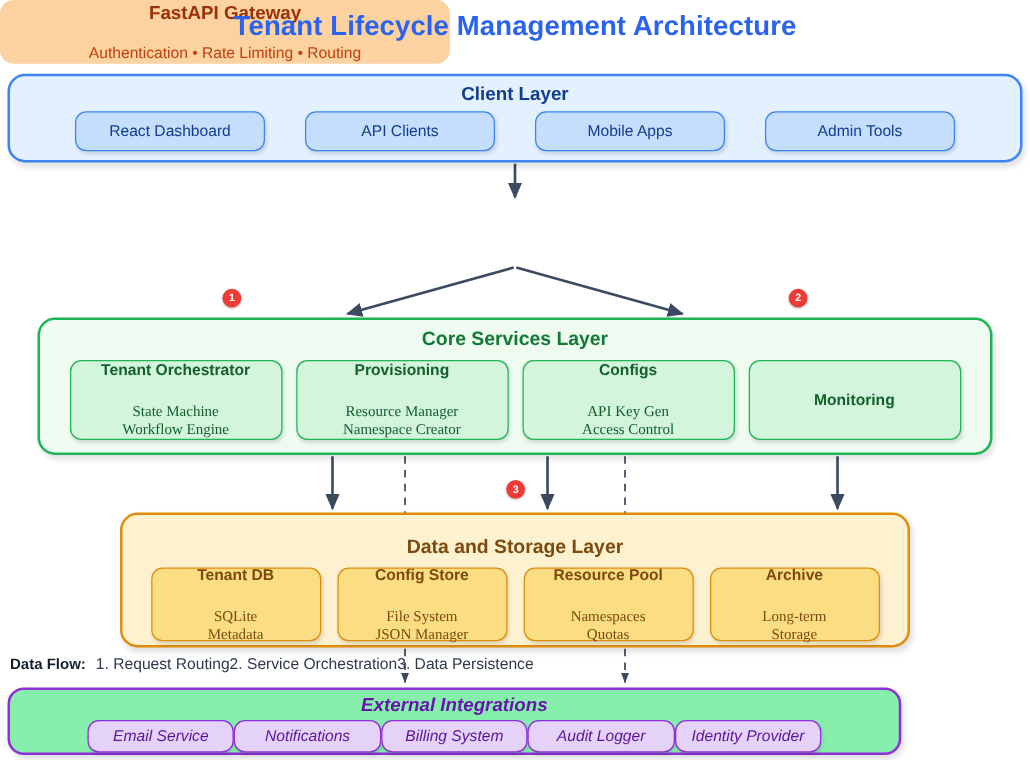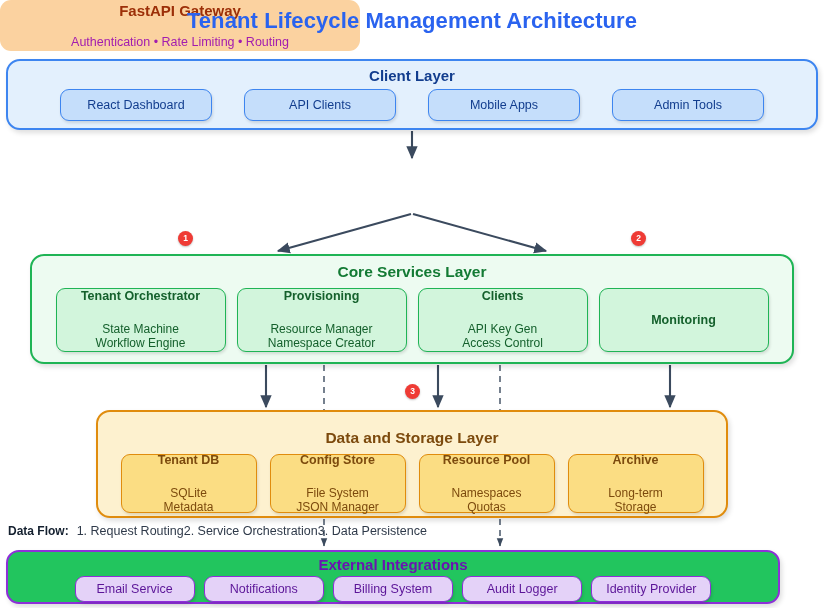--- a/index.html
+++ b/index.html
@@ -74,20 +74,21 @@
     line-height: 1.18;
     box-shadow: 1px 2px 3px rgba(0,0,0,0.12);
   }
   .node .node-title {
     font-weight: bold;
     font-size: 12.5px;
   }
   .node .node-sub {
     font-size: 12px;
     margin-top: 18px;
+    font-family: Liberation Serif, serif;
   }
   .node .node-sub div { white-space: nowrap; }
 
   
   #client-layer {
     left: 6px;  top: 59px;  width: 812px;  height: 71px;
     background: #e3f0fd;
     border-color: #3d85f0;
   }
   #client-layer .layer-title { top: 6px; color: #123d8e; }
@@ -112,21 +113,21 @@
     justify-content: center;
   }
   #gateway .gw-title {
     font-weight: bold;
     font-size: 15px;
     color: #9c2f08;
     line-height: 1.15;
   }
   #gateway .gw-sub {
     font-size: 12.5px;
-    color: #a21caf;
+    color: #c2410c;
     margin-top: 16px;
   }
 
   
   #core-layer {
     left: 30px;  top: 254px;  width: 764px;  height: 110px;
     background: #edfbf1;
     border-color: #1fb455;
   }
   #core-layer .layer-title { top: 7px; color: #137a34; font-size: 15.5px; }
@@ -148,24 +149,25 @@
   #data-layer .node-row { top: 42px; height: 59px; padding: 0 16px; }
   #data-layer .node {
     width: 136px;
     background: #fbdd83;
     border-color: #e08c0d;
     color: #7c4a0d;
   }
 
   
   #external-layer {
-    left: 6px;  top: 550px;  width: 774px;  height: 54px;
-    background: #22c55e;
+    left: 6px;  top: 550px;  width: 715px;  height: 54px;
+    background: #86efac;
     border-color: #8e2fd8;
     border-radius: 13px;
+    font-style: italic;
   }
   #external-layer .layer-title { top: 4px; color: #6a14b0; font-size: 15px; }
   #external-layer .node-row { top: 24px; height: 26px; padding: 0 62px; }
   #external-layer .node {
     width: 120px;
     background: #e4d2f8;
     border-color: #8e2fd8;
     color: #5b1598;
   }
   #external-layer .node .node-title { font-weight: normal; font-size: 12.5px; }
@@ -280,21 +282,21 @@
         </div>
       </div>
       <div class="node">
         <div class="node-title">Provisioning</div>
         <div class="node-sub">
           <div>Resource Manager</div>
           <div>Namespace Creator</div>
         </div>
       </div>
       <div class="node">
-        <div class="node-title">Clients</div>
+        <div class="node-title">Configs</div>
         <div class="node-sub">
           <div>API Key Gen</div>
           <div>Access Control</div>
         </div>
       </div>
       <div class="node">
         <div class="node-title">Monitoring</div>
       </div>
     </div>
   </div>

